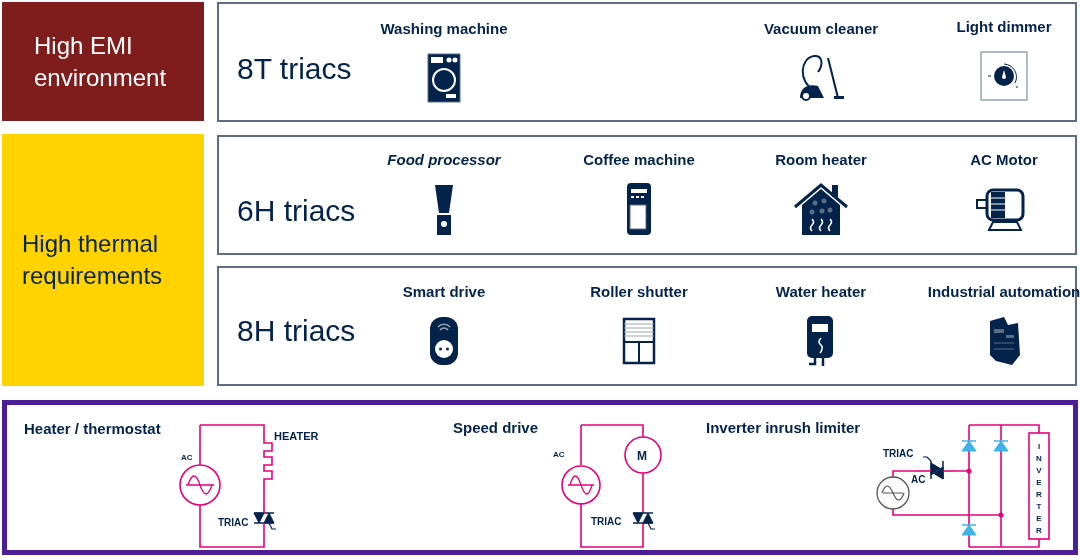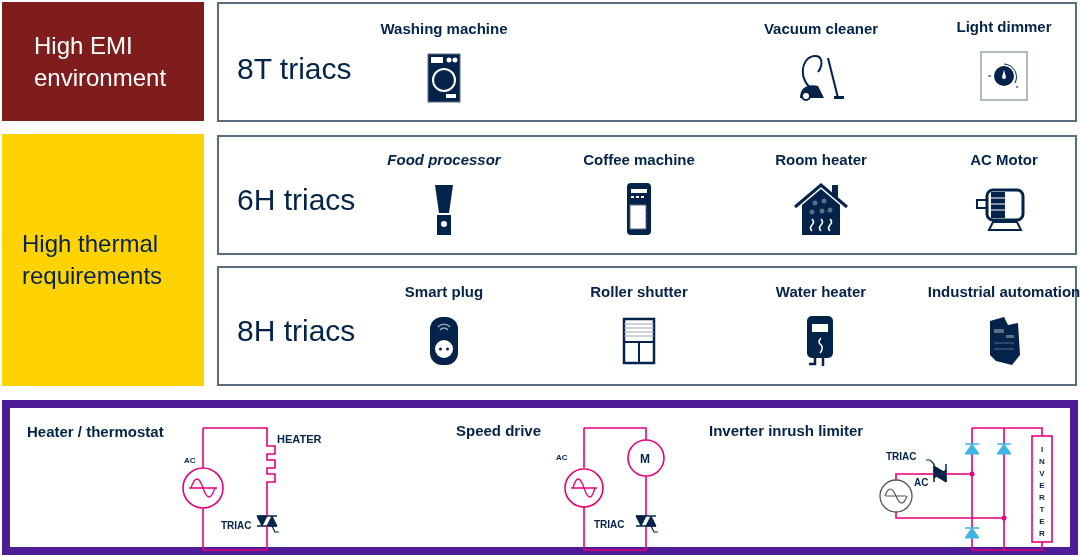--- a/index.html
+++ b/index.html
@@ -7,21 +7,21 @@
            font-family: "Liberation Sans", sans-serif; color: #03234b; }
     .cat-box { position: absolute; display: flex; align-items: center; padding-left: 32px; box-sizing: border-box;
                font-size: 24px; line-height: 32px; }
     .cat-emi { left: 2px; top: 2px; width: 202px; height: 119px; background: #7f1d1d; color: #ffffff; }
     .cat-thermal { left: 2px; top: 134px; width: 202px; height: 252px; background: #ffd200; color: #03234b; padding-left: 20px; }
     .row-box { position: absolute; left: 217px; width: 860px; border: 2px solid #5b6d82; box-sizing: border-box; background: #fff; }
     .row-label { position: absolute; left: 18px; font-size: 30px; color: #03234b; }
     .app { position: absolute; width: 180px; text-align: center; }
     .app-title { font-size: 15px; font-weight: bold; color: #03234b; white-space: nowrap; }
     .app-icon { margin: 10px auto 0; width: 70px; height: 62px; display: flex; justify-content: center; align-items: center; }
-    .circuits { position: absolute; left: 2px; top: 400px; width: 1076px; height: 155px; border: 8px solid #4c1d95; box-sizing: border-box; }
+    .circuits { position: absolute; left: 2px; top: 400px; width: 1076px; height: 155px; border: 5px solid #4c1d95; box-sizing: border-box; }
     .circ-title { position: absolute; font-size: 15px; font-weight: bold; color: #03234b; white-space: nowrap; }
     .circ-svg { position: absolute; }
     .lbl { font-family: "Liberation Sans", sans-serif; font-weight: bold; fill: #03234b; }
   </style>
 </head>
 <body>
 
 <div class="cat-box cat-emi">
   <div>
     <div>High EMI</div>
@@ -71,21 +71,21 @@
           <circle cx="26" cy="27" r="10" fill="#03234b"></circle>
           <path d="M26 21 L24 28 A2 2 0 0 0 28 28 Z" fill="#fff"></path>
           <line x1="10" y1="27" x2="13" y2="27" stroke="#03234b"></line>
           <line x1="38" y1="38" x2="40" y2="38" stroke="#03234b"></line>
         </svg>
     </div>
   </div>
 </div>
 
 <div class="row-box" style="top:135px;height:120px;">
-  <div class="row-label" style="top:46px;">6H triacs</div>
+  <div class="row-label" style="top:57px;">6H triacs</div>
   <div class="app" style="left:135px;top:14px;font-style:italic;">
     <div class="app-title">Food processor</div>
     <div class="app-icon">
       <svg width="30" height="56" viewBox="0 0 30 56">
           <path d="M6 4 L24 4 L20 32 L10 32 Z" fill="#03234b"></path>
           <rect x="8" y="34" width="14" height="20" fill="#03234b"></rect>
           <circle cx="15" cy="43" r="3" fill="#fff"></circle>
         </svg>
     </div>
   </div>
@@ -131,21 +131,21 @@
           <line x1="16" y1="24" x2="30" y2="24" stroke="#fff"></line>
           <path d="M14 44 L18 36 L42 36 L46 44 Z" fill="#fff" stroke="#03234b" stroke-width="2"></path>
         </svg>
     </div>
   </div>
 </div>
 
 <div class="row-box" style="top:266px;height:120px;">
   <div class="row-label" style="top:46px;">8H triacs</div>
   <div class="app" style="left:135px;top:15px;">
-    <div class="app-title">Smart plug</div>
+    <div class="app-title">Smart drive</div>
     <div class="app-icon">
       <svg width="34" height="52" viewBox="0 0 34 52">
           <rect x="3" y="2" width="28" height="48" rx="12" fill="#03234b"></rect>
           <path d="M11 12 A8 8 0 0 1 23 12 M13 15 A5 5 0 0 1 21 15" fill="none" stroke="#9aa5b1" stroke-width="1.5"></path>
           <circle cx="17" cy="34" r="9" fill="#fff"></circle>
           <circle cx="13.5" cy="34" r="1.5" fill="#03234b"></circle>
           <circle cx="20.5" cy="34" r="1.5" fill="#03234b"></circle>
         </svg>
     </div>
   </div>

